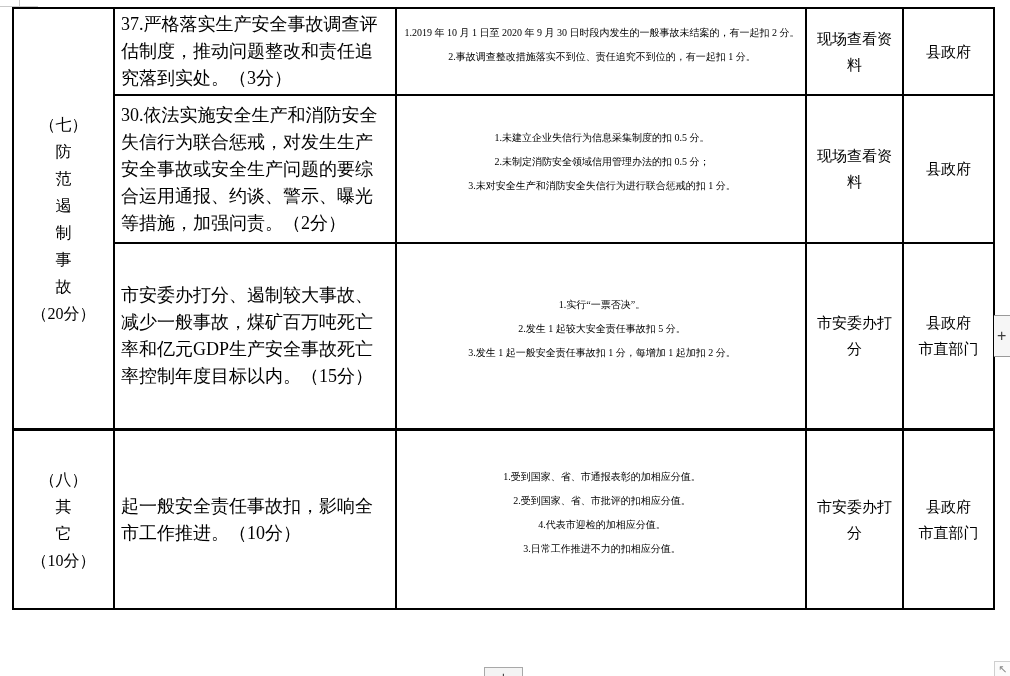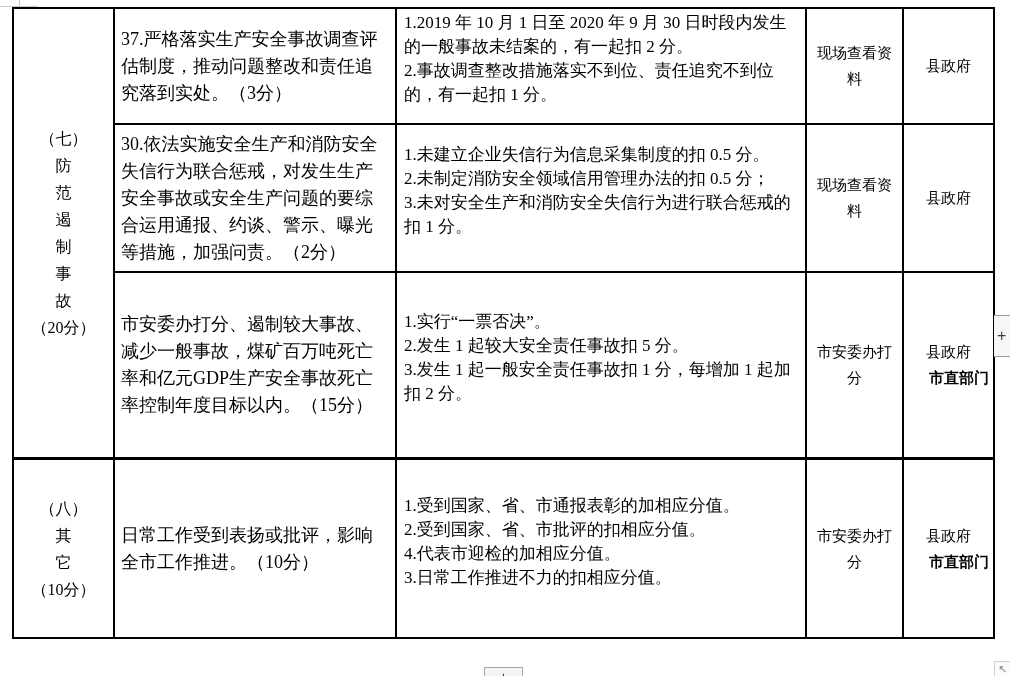--- a/index.html
+++ b/index.html
@@ -32,33 +32,33 @@
     font-size:16px;
     line-height:27px;
   }
   td.item{
     text-align:left;
     padding:2px 5px 2px 6px;
     font-size:18px;
     line-height:27px;
   }
   td.crit{
-    text-align:left;
+    text-align:center;
     padding:2px 5px 16px 7px;
-    font-size:17px;
+    font-size:10px;
     line-height:24px;
     white-space:pre-line;
   }
   td.method, td.resp{
     text-align:center;
     padding:2px 4px;
     font-size:15px;
     line-height:26px;
   }
-  .bold{font-weight:bold;text-align:right;}
+  .bold{font-weight:normal;}
   tr.section-break td{border-top:3px solid #000;}
 
   
   .plus-right{
     position:absolute;left:994px;top:315px;width:16px;height:42px;
     background:#f6f6f6;
     border-top:1px solid #9a9a9a;border-bottom:1px solid #9a9a9a;
     color:#3c3c3c;font-size:16px;line-height:40px;text-align:left;
     padding-left:3px;box-sizing:border-box;
     font-family:"Liberation Sans","DejaVu Sans",sans-serif;
@@ -140,21 +140,21 @@
         <td class="resp">
           <div>县政府</div>
           <div class="bold">市直部门</div>
         </td>
       </tr>
       <tr class="section-break">
         <td class="cat" style="height:175px">（八）
 其
 它
 （10分）</td>
-        <td class="item">日常工作受到表扬或批评，影响全市工作推进。（10分）</td>
+        <td class="item">起一般安全责任事故扣，影响全市工作推进。（10分）</td>
         <td class="crit">1.受到国家、省、市通报表彰的加相应分值。
 2.受到国家、省、市批评的扣相应分值。
 4.代表市迎检的加相应分值。
 3.日常工作推进不力的扣相应分值。</td>
         <td class="method">市安委办打分</td>
         <td class="resp">
           <div>县政府</div>
           <div class="bold">市直部门</div>
         </td>
       </tr>

